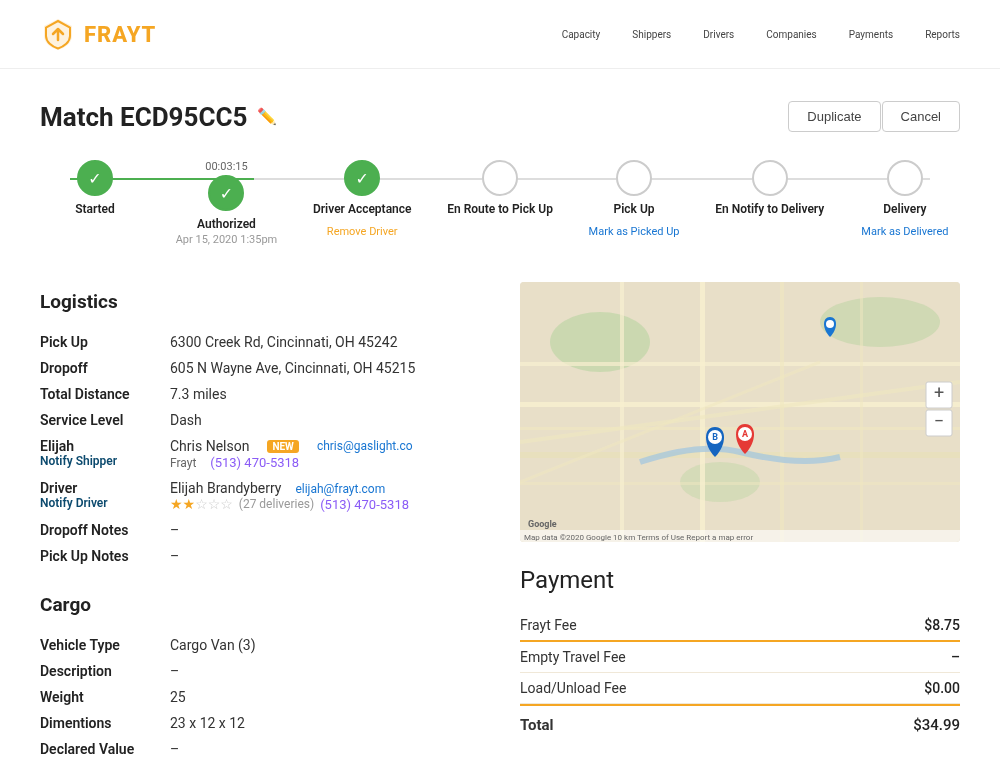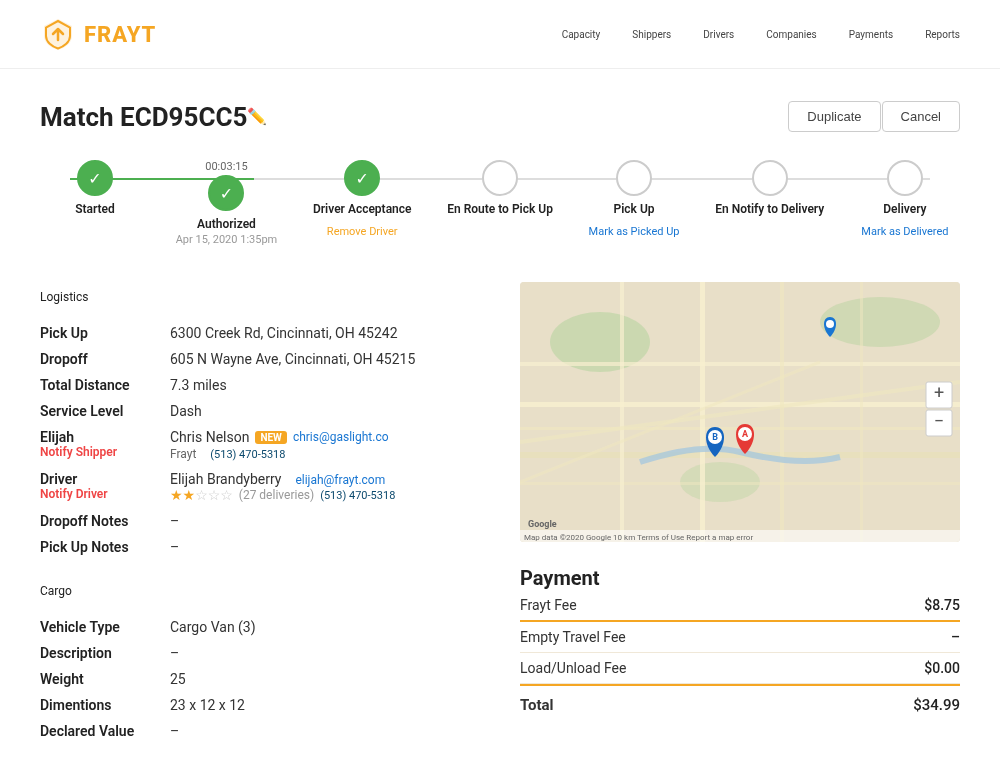--- a/index.html
+++ b/index.html
@@ -11,21 +11,21 @@
     .logo-icon { width: 36px; height: 36px; }
     .logo-text { font-size: 22px; font-weight: 800; color: #f5a623; letter-spacing: 1px; }
     .nav { display: flex; gap: 32px; }
     .nav-item { color: #444; font-size: 10px; cursor: pointer; text-decoration: none; }
 
     
     .page { padding: 32px 40px; max-width: 1000px; }
 
     
     .page-header { display: flex; align-items: center; justify-content: space-between; margin-bottom: 28px; }
-    .page-title-row { display: flex; align-items: center; }
+    .page-title-row { display: flex; align-items: center; gap: 10px; }
     .page-title { font-size: 26px; font-weight: 700; }
     .edit-icon { color: #999; font-size: 16px; cursor: pointer; }
     .header-buttons { display: flex; gap: 1px; }
     .btn-outline { border: 1px solid #ccc; background: #fff; padding: 7px 18px; border-radius: 4px; font-size: 13px; cursor: pointer; color: #444; }
 
     
     .progress-section { margin-bottom: 36px; }
     .progress-bar { display: flex; align-items: flex-start; justify-content: space-between; position: relative; padding: 0 10px; }
     .progress-line { position: absolute; top: 18px; left: 30px; right: 30px; height: 2px; background: #ddd; z-index: 0; }
     .progress-line-fill { position: absolute; top: 18px; left: 30px; width: 20%; height: 2px; background: #4caf50; z-index: 1; }
@@ -37,42 +37,42 @@
     .step-sub { font-size: 11px; color: #999; text-align: center; margin-top: 2px; }
     .step-action { font-size: 11px; color: #f5a623; text-align: center; margin-top: 9px; cursor: pointer; }
     .step-action.blue { color: #1976d2; }
 
     
     .two-col { display: flex; gap: 32px; }
     .left-col { flex: 1; }
     .right-col { width: 440px; flex-shrink: 0; }
 
     
-    .section-title { font-size: 12px; font-weight: 400; margin-bottom: 16px; margin-top: 8px; }
+    .section-title { font-size: 19px; font-weight: 700; margin-bottom: 16px; margin-top: 8px; }
 
     
     .info-table { width: 100%; border-collapse: collapse; margin-bottom: 24px; }
     .info-table tr td { padding: 5px 0; vertical-align: top; }
     .info-table tr td:first-child { font-weight: 600; color: #222; width: 130px; white-space: nowrap; }
     .info-table tr td:last-child { color: #333; }
-    .link-action { color: #ef4444; cursor: pointer; font-size: 12px; display: block; }
-    .shipper-name { display: flex; align-items: center; gap: 6px; }
+    .link-action { color: #0c4a6e; cursor: pointer; font-size: 12px; display: block; }
+    .shipper-name { display: flex; align-items: center; gap: 18px; }
     .badge-new { background: #f5a623; color: #fff; font-size: 10px; font-weight: 700; padding: 1px 5px; border-radius: 3px; }
     .email-link { color: #1976d2; font-size: 12px; }
-    .phone-link { color: #0c4a6e; font-size: 11px; }
+    .phone-link { color: #8b5cf6; font-size: 13px; }
     .stars { color: #ccc; font-size: 14px; }
     .stars .filled { color: #f5a623; }
     .delivery-count { color: #999; font-size: 12px; }
 
     
     .map-container { width: 100%; height: 260px; background: #e8e0d0; border-radius: 4px; overflow: hidden; position: relative; margin-bottom: 24px; }
 
     
     .payment-section { margin-top: 0; }
-    .payment-title { font-size: 20px; font-weight: 700; }
+    .payment-title { font-size: 24px; font-weight: 400; margin-bottom: 16px; }
     .payment-row { display: flex; justify-content: space-between; padding: 7px 0; border-bottom: 1px solid #f0e8d8; font-size: 14px; }
     .payment-row.orange-border { border-bottom: 2px solid #f5a623; }
     .payment-row.total { font-weight: 700; font-size: 15px; border-top: 2px solid #f5a623; border-bottom: none; padding-top: 10px; }
     .payment-label { color: #333; }
     .payment-value { color: #222; font-weight: 500; }
 
     
     .cargo-section { margin-top: 8px; }
 
     

